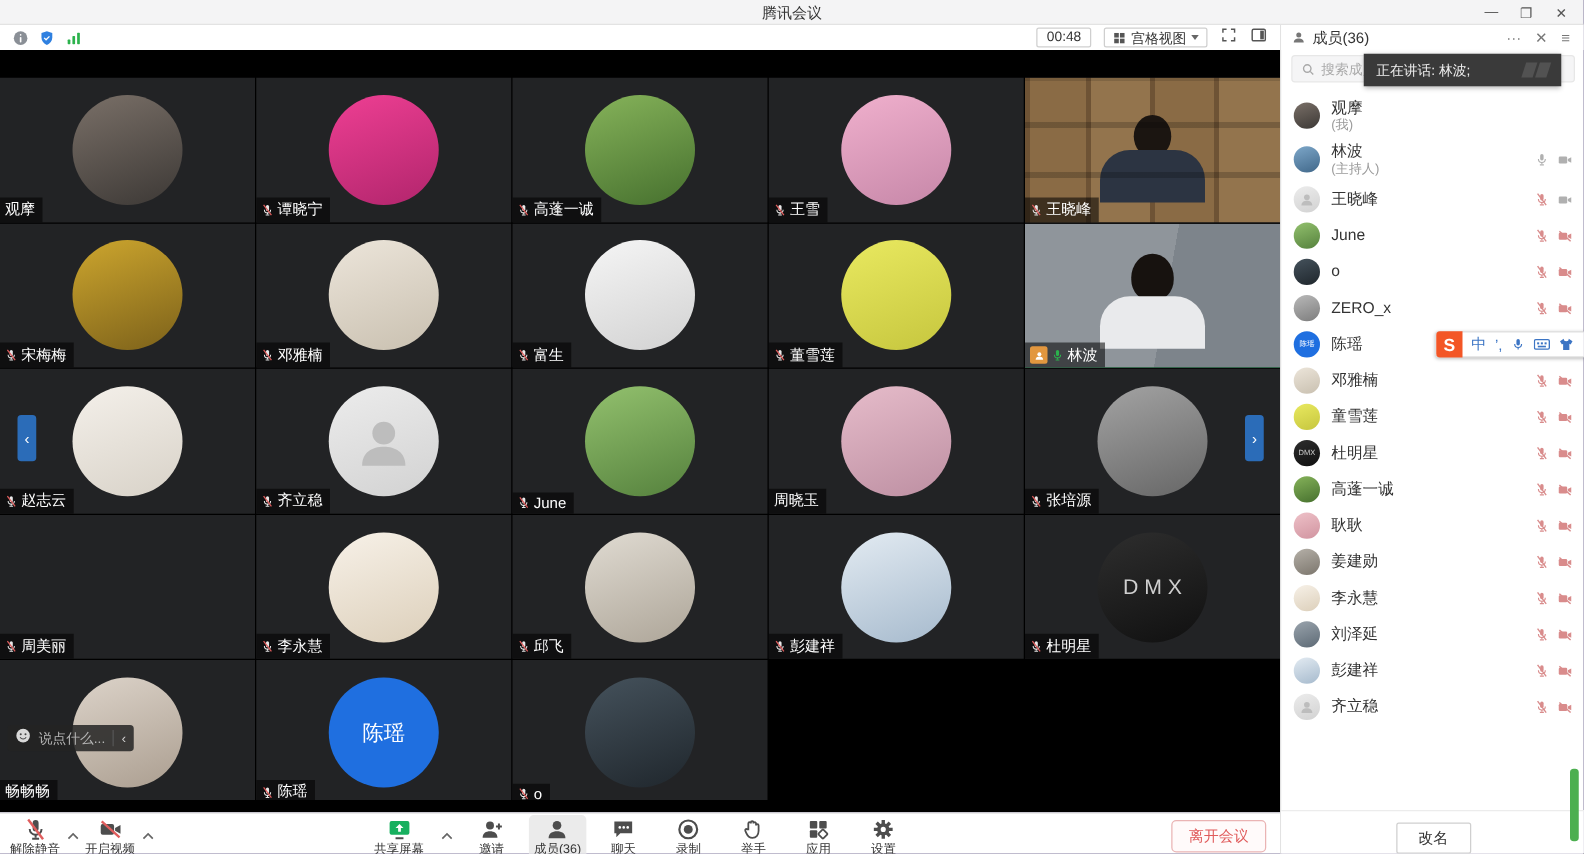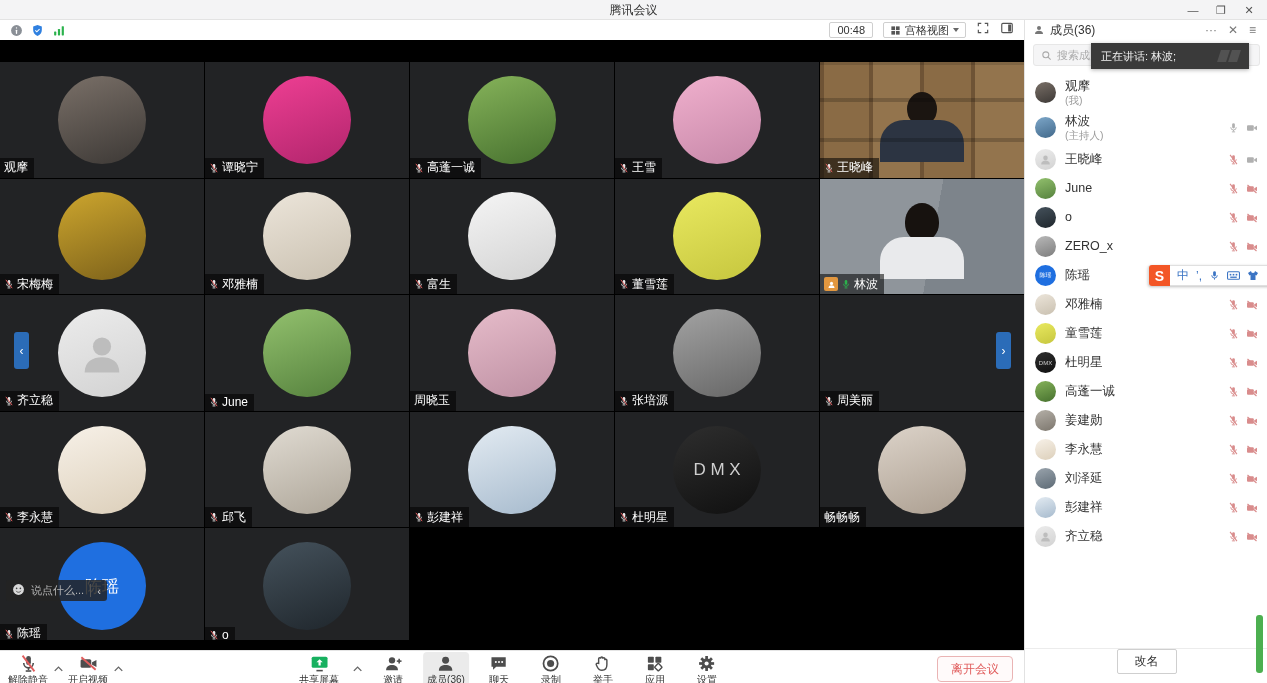--- a/index.html
+++ b/index.html
@@ -99,21 +99,21 @@
   .mlist{position:absolute;left:0;top:55px;width:243px;height:573px;overflow:hidden;}
   .mrow{display:flex;align-items:center;padding:0 10px;gap:9px;min-height:29px;}
   .mrow.two{min-height:35px;}
   .mav{width:21px;height:21px;border-radius:50%;flex:0 0 21px;display:flex;align-items:center;
     justify-content:center;overflow:hidden;font-size:6px;}
   .mtxt{flex:1;line-height:1.15;min-width:0;}
   .mname{font-size:12.5px;color:#333;white-space:nowrap;overflow:hidden;}
   .msub{font-size:10.5px;color:#9b9b9b;}
   .mics{display:flex;align-items:center;gap:7px;}
   .pfoot{position:absolute;left:0;bottom:0;width:243px;height:35px;border-top:1px solid #ececec;
-    display:flex;align-items:flex-start;justify-content:center;background:#fff;}
+    display:flex;align-items:flex-end;justify-content:center;background:#fff;}
   .renamebtn{border:1px solid #cfcfcf;border-radius:2px;background:#fff;color:#333;
     font-size:12px;padding:3px 17px;}
   .greenscroll{position:absolute;left:1256px;top:615px;width:7px;height:58px;background:#4caf50;
     border-radius:3px;z-index:9;}
 
   
   .imebar{position:absolute;left:1148px;top:265px;height:21px;display:flex;align-items:center;gap:7px;
     background:#fff;border:1px solid #e0e0e0;border-radius:3px;padding:0 6px 0 0;z-index:10;
     box-shadow:0 1px 3px rgba(0,0,0,.25);}
   .slogo{width:21px;height:21px;background:#f35626;border-radius:3px 0 0 3px;color:#fff;
@@ -329,20 +329,35 @@
                 <rect x="9" y="2.5" width="6" height="11.5" rx="3" fill="#2bb24c"></rect>
                 <path d="M6 11.5a6 6 0 0 0 12 0" fill="none" stroke="#2bb24c" stroke-width="2"></path>
                 <line x1="12" y1="17.5" x2="12" y2="20.5" stroke="#2bb24c" stroke-width="2"></line>
                 <line x1="8.5" y1="21.5" x2="15.5" y2="21.5" stroke="#2bb24c" stroke-width="2"></line>
               </svg>
             </span>
             <span class="nm">林波</span>
           </span>
         </div>
         <div class="tile">
+          <div class="av" style="background:linear-gradient(160deg,#f4f0ea,#d8d2c8);"></div>
+          <span class="vlabel">
+            <span style="display:flex">
+              <svg width="10" height="10" viewBox="0 0 24 24">
+                <rect x="9" y="2.5" width="6" height="11.5" rx="3" fill="#e8e8e8"></rect>
+                <path d="M6 11.5a6 6 0 0 0 12 0" fill="none" stroke="#e8e8e8" stroke-width="2"></path>
+                <line x1="12" y1="17.5" x2="12" y2="20.5" stroke="#e8e8e8" stroke-width="2"></line>
+                <line x1="8.5" y1="21.5" x2="15.5" y2="21.5" stroke="#e8e8e8" stroke-width="2"></line>
+                <line x1="4.5" y1="2" x2="19.5" y2="22" stroke="#e05d5d" stroke-width="2.4"></line>
+              </svg>
+            </span>
+            <span class="nm">赵志云</span>
+          </span>
+        </div>
+        <div class="tile">
           <div class="av" style="background:linear-gradient(160deg,#ececec,#d2d2d2);">
             <svg width="52" height="52" viewBox="0 0 24 24">
               <circle cx="12" cy="9" r="4.2" fill="#bdbdbd"></circle>
               <path d="M4 21c0-5 3.8-7 8-7s8 2 8 7z" fill="#bdbdbd"></path>
             </svg>
           </div>
           <span class="vlabel">
             <span style="display:flex">
               <svg width="10" height="10" viewBox="0 0 24 24">
                 <rect x="9" y="2.5" width="6" height="11.5" rx="3" fill="#e8e8e8"></rect>
@@ -899,20 +914,44 @@
                 <path d="M16.5 10.5 22 7.5v9l-5.5-3z" fill="#d98c8c"></path>
                 <line x1="3" y1="4" x2="21" y2="20" stroke="#d98c8c" stroke-width="2.4"></line>
               </svg>
             </span>
           </div>
         </div>
         <div class="mrow">
           <div class="mav" style="background:linear-gradient(160deg,#86b35a,#46702e);"></div>
           <div class="mtxt">
             <div class="mname">高蓬一诚</div>
+          </div>
+          <div class="mics">
+            <span style="display:flex">
+              <svg width="11" height="11" viewBox="0 0 24 24">
+                <rect x="9" y="2.5" width="6" height="11.5" rx="3" fill="#d98c8c"></rect>
+                <path d="M6 11.5a6 6 0 0 0 12 0" fill="none" stroke="#d98c8c" stroke-width="2"></path>
+                <line x1="12" y1="17.5" x2="12" y2="20.5" stroke="#d98c8c" stroke-width="2"></line>
+                <line x1="8.5" y1="21.5" x2="15.5" y2="21.5" stroke="#d98c8c" stroke-width="2"></line>
+                <line x1="4.5" y1="2" x2="19.5" y2="22" stroke="#d98c8c" stroke-width="2.4"></line>
+              </svg>
+            </span>
+            <span style="display:flex">
+              <svg width="12" height="12" viewBox="0 0 24 24">
+                <rect x="2" y="6.5" width="13.5" height="11" rx="2" fill="#d98c8c"></rect>
+                <path d="M16.5 10.5 22 7.5v9l-5.5-3z" fill="#d98c8c"></path>
+                <line x1="3" y1="4" x2="21" y2="20" stroke="#d98c8c" stroke-width="2.4"></line>
+              </svg>
+            </span>
+          </div>
+        </div>
+        <div class="mrow">
+          <div class="mav" style="background:linear-gradient(160deg,#eec1c8,#d194a0);"></div>
+          <div class="mtxt">
+            <div class="mname">耿耿</div>
           </div>
           <div class="mics">
             <span style="display:flex">
               <svg width="11" height="11" viewBox="0 0 24 24">
                 <rect x="9" y="2.5" width="6" height="11.5" rx="3" fill="#d98c8c"></rect>
                 <path d="M6 11.5a6 6 0 0 0 12 0" fill="none" stroke="#d98c8c" stroke-width="2"></path>
                 <line x1="12" y1="17.5" x2="12" y2="20.5" stroke="#d98c8c" stroke-width="2"></line>
                 <line x1="8.5" y1="21.5" x2="15.5" y2="21.5" stroke="#d98c8c" stroke-width="2"></line>
                 <line x1="4.5" y1="2" x2="19.5" y2="22" stroke="#d98c8c" stroke-width="2.4"></line>
               </svg>

